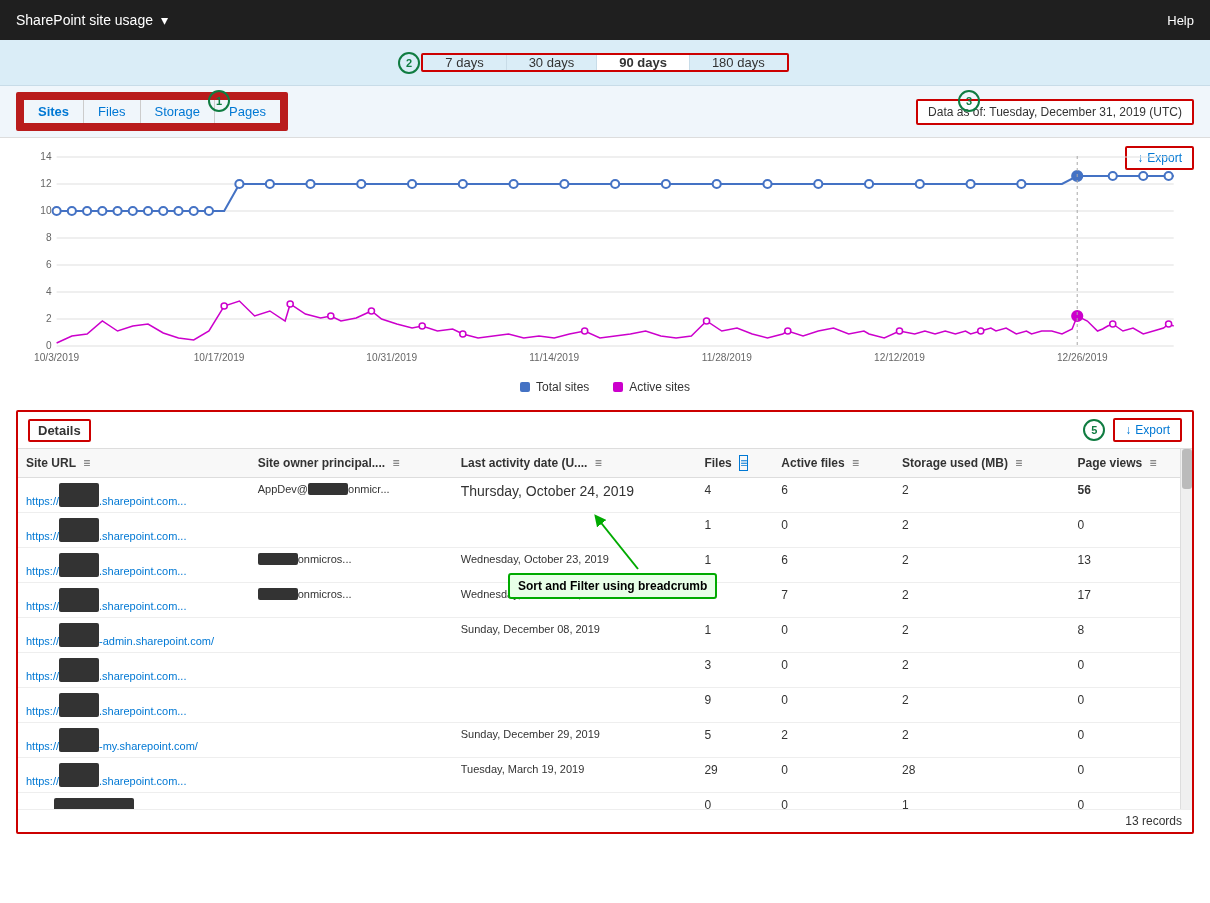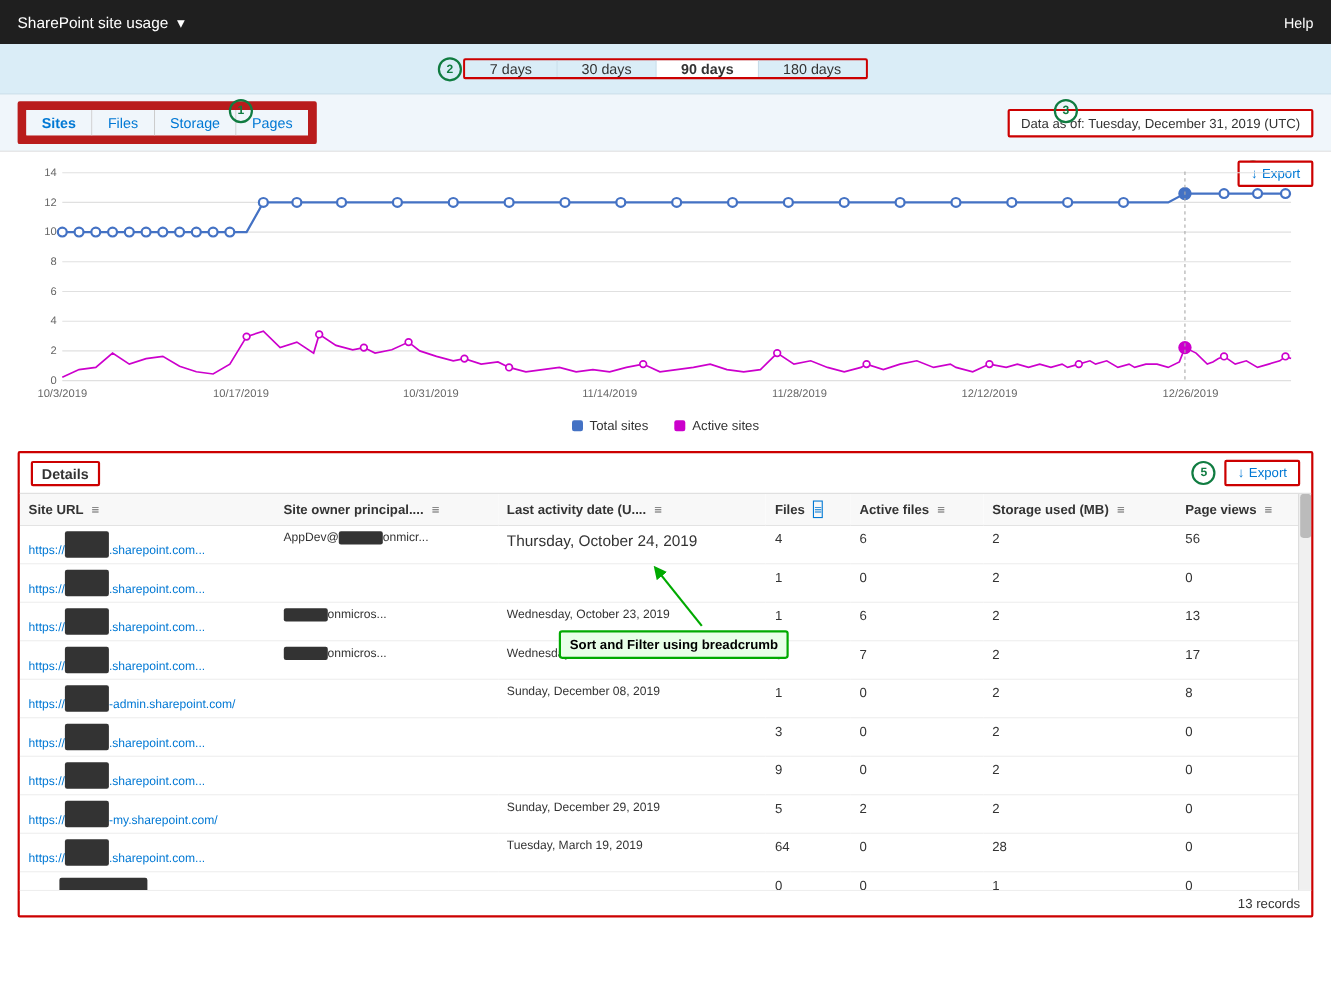--- a/index.html
+++ b/index.html
@@ -450,21 +450,21 @@
         </tr>
       </thead>
       <tbody id="table-body">
       <tr>
             <td style="font-size: 11px; color: rgb(0, 120, 212); max-width: 180px; word-break: break-all;">https://<span class="redacted" style="width:40px;">████████</span>.sharepoint.com...</td>
             <td style="font-size: 11px; max-width: 140px;">AppDev@<span class="redacted" style="width:40px;">████████</span>onmicr...</td>
             <td style="font-size: 14px;">Thursday, October 24, 2019</td>
             <td>4</td>
             <td>6</td>
             <td>2</td>
-            <td style="font-weight: 400; margin-left: 41px;">56</td>
+            <td style="font-weight: 700; margin-left: 41px;">56</td>
           </tr>
           <tr>
             <td style="font-size: 11px; color: rgb(0, 120, 212); max-width: 180px; word-break: break-all;">https://<span class="redacted" style="width:40px;">████████</span>.sharepoint.com...</td>
             <td style="font-size: 11px; max-width: 140px;"></td>
             <td style="font-size: 11px;"></td>
             <td>1</td>
             <td>0</td>
             <td>2</td>
             <td>0</td>
           </tr>
@@ -519,21 +519,21 @@
             <td style="font-size: 11px;">Sunday, December 29, 2019</td>
             <td>5</td>
             <td>2</td>
             <td>2</td>
             <td>0</td>
           </tr>
           <tr>
             <td style="font-size: 11px; color: rgb(0, 120, 212); max-width: 180px; word-break: break-all;">https://<span class="redacted" style="width:40px;">████████</span>.sharepoint.com...</td>
             <td style="font-size: 11px; max-width: 140px;"></td>
             <td style="font-size: 11px;">Tuesday, March 19, 2019</td>
-            <td>64</td>
+            <td>29</td>
             <td>0</td>
             <td>28</td>
             <td>0</td>
           </tr>
           <tr>
             <td style="font-size: 11px; color: rgb(0, 120, 212); max-width: 180px; word-break: break-all;">http://<span class="redacted" style="width:80px;">████████████████</span>t...f2a2-4fea-bdfa-5179a07f8378/</td>
             <td style="font-size: 11px; max-width: 140px;"></td>
             <td style="font-size: 11px;"></td>
             <td>0</td>
             <td>0</td>

